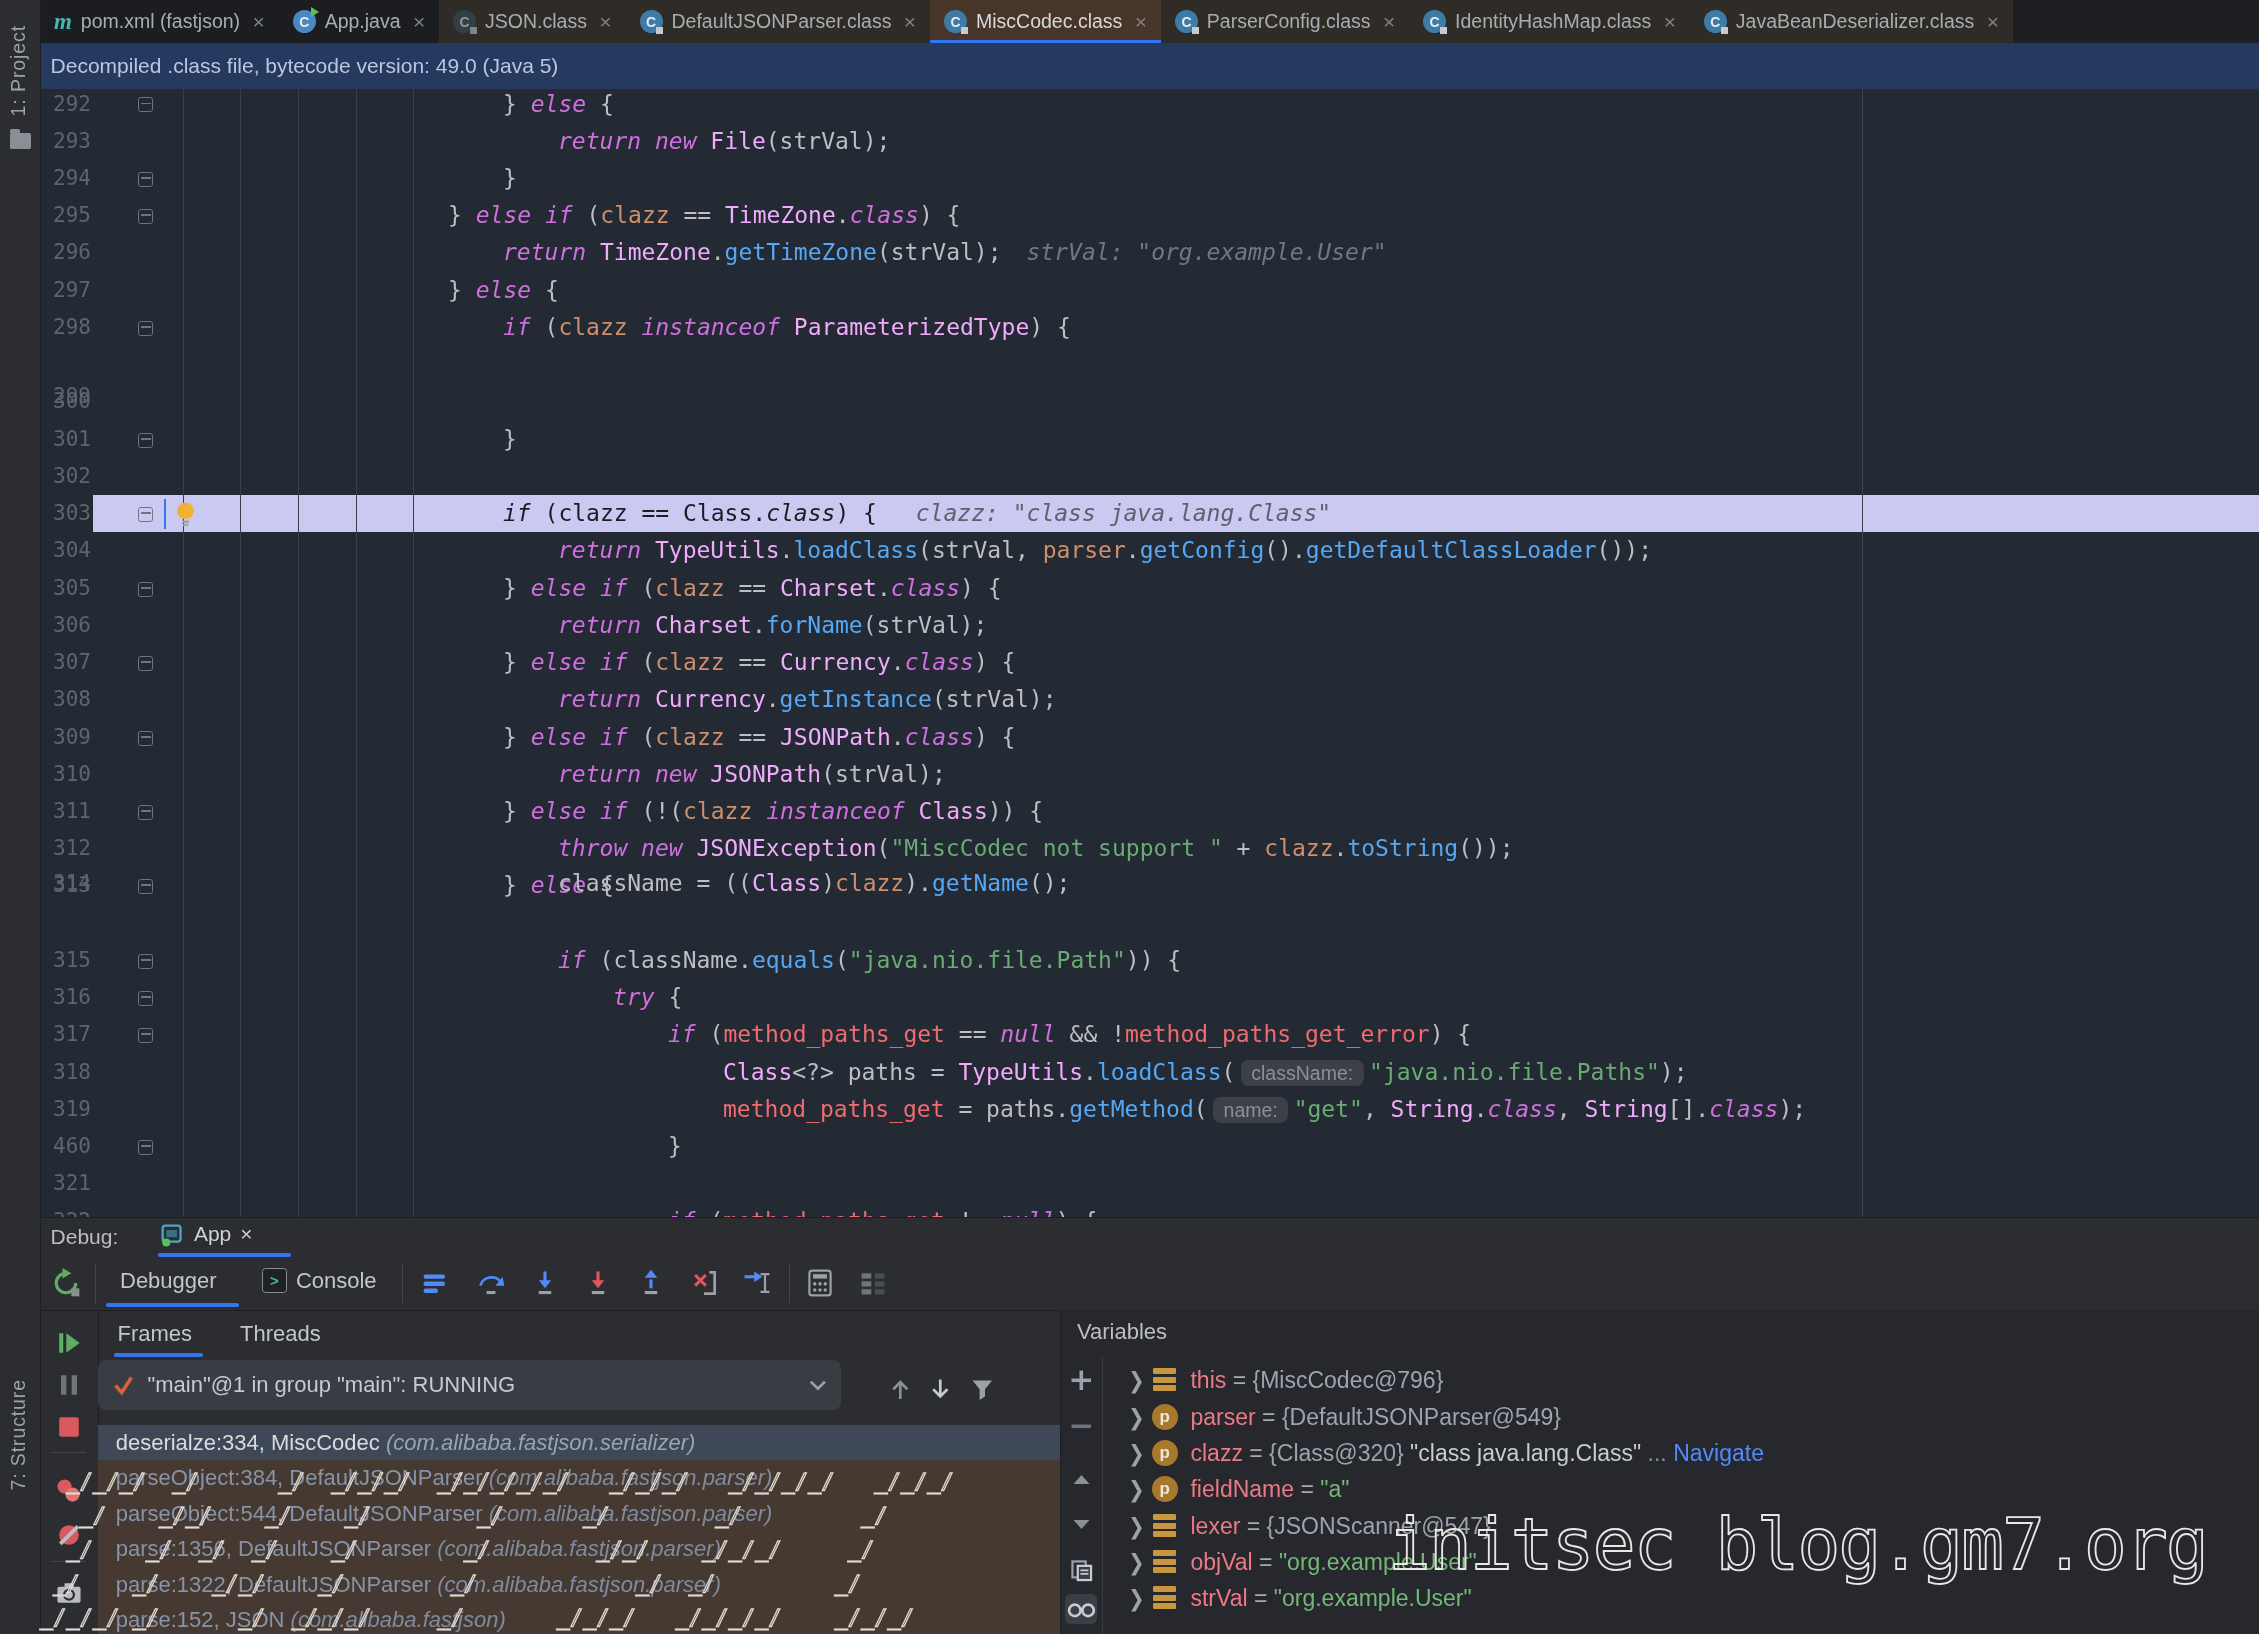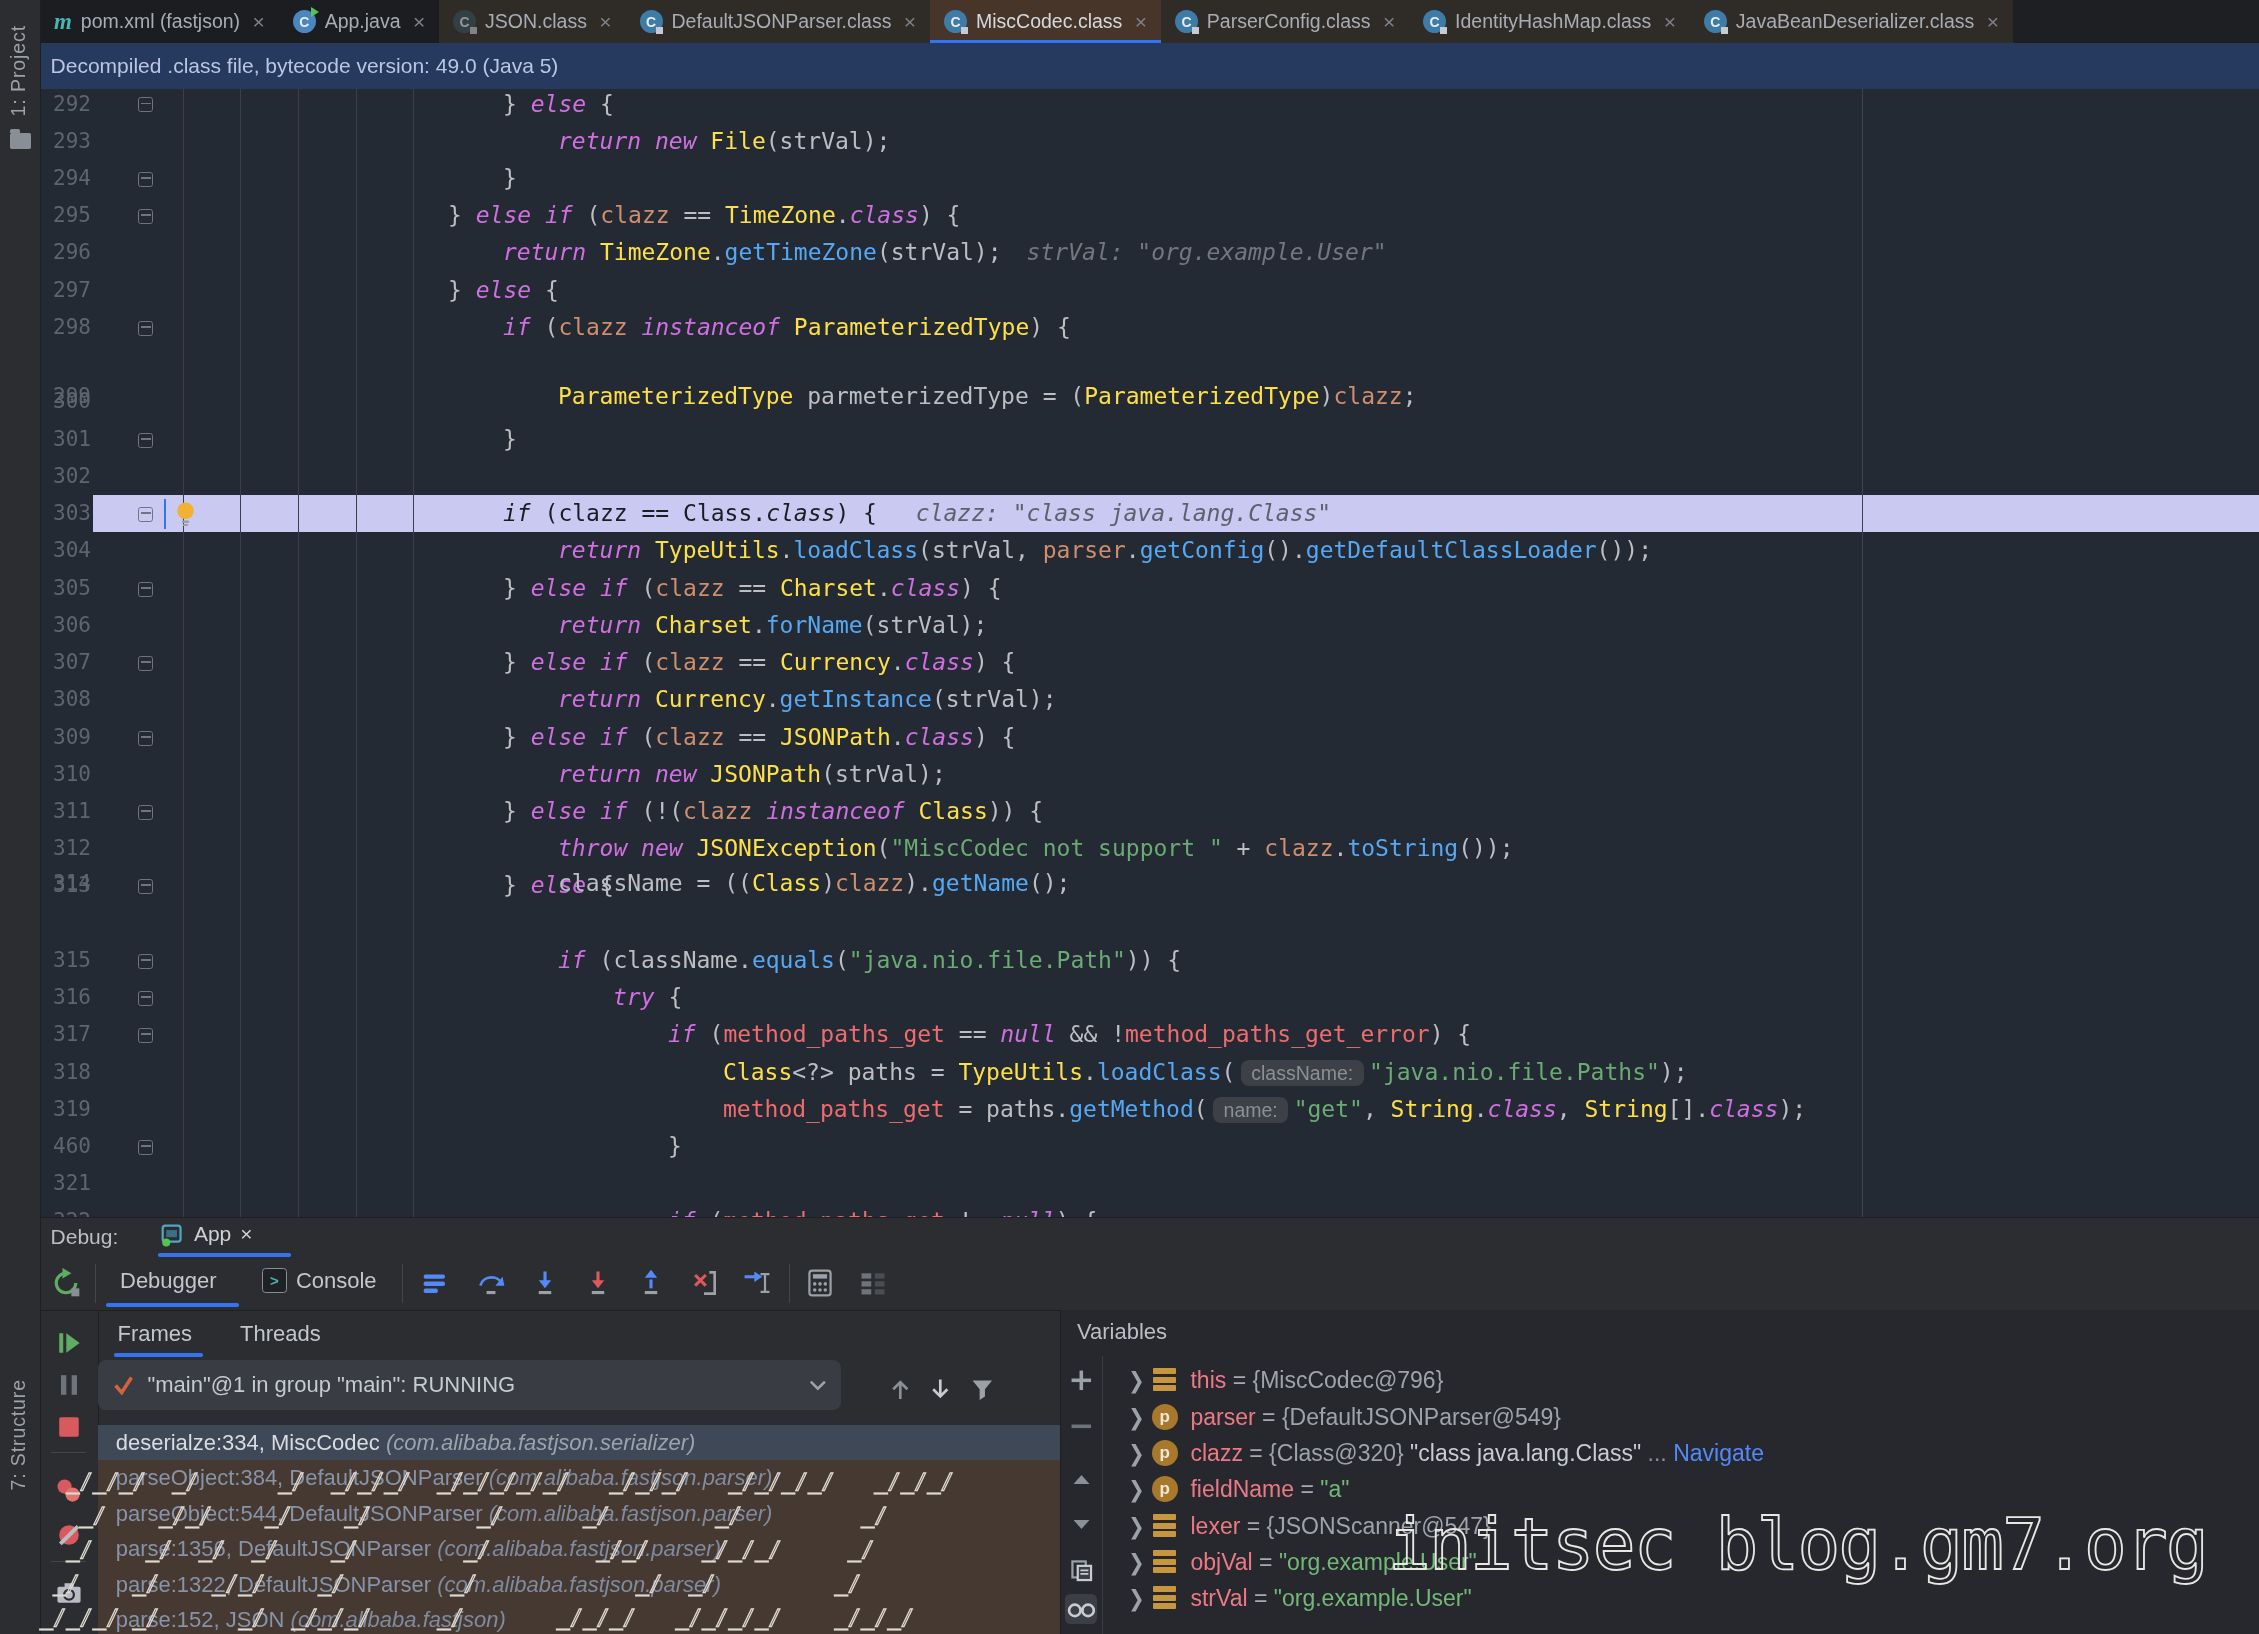--- a/index.html
+++ b/index.html
@@ -40,21 +40,21 @@
   .iguide{position:absolute;top:0;bottom:0;width:0.9px;background:#3a3f4a;z-index:2;}
   #margin-guide{position:absolute;top:0;bottom:0;left:1822px;width:0.9px;background:#3d4350;z-index:3;}
   .code-row{position:absolute;left:0;right:0;height:37px;font-family:"DejaVu Sans Mono",monospace;font-size:23px;line-height:37px;white-space:pre;}
   .code-row .band{position:absolute;left:53px;right:0;top:0;bottom:0;background:#c9c9f2;z-index:1;}
   .lnum{position:absolute;left:0;width:51px;text-align:right;color:#5d6570;font-size:21px;z-index:4;}
   .fold{position:absolute;left:98px;top:11.5px;width:13.3px;height:13.3px;border:1.3px solid #6f7480;border-radius:2.7px;z-index:4;}
   .fold:before{content:'';position:absolute;left:1.8px;right:1.8px;top:4.9px;height:1.3px;background:#6f7480;}
   .codetext{position:absolute;top:0;z-index:4;}
   .caret{position:absolute;left:124px;top:3.5px;width:2.2px;height:30px;background:#3574f0;z-index:5;}
   .bulbwrap{position:absolute;left:135px;top:6.2px;z-index:5;}
-  .tk-pl{color:#bcbec4}.tk-kw{color:#cf6fe0;font-style:italic}.tk-cls{color:#fde047}
+  .tk-pl{color:#bcbec4}.tk-kw{color:#cf6fe0;font-style:italic}.tk-cls{color:#f0abfc}
   .tk-var{color:#cf8e6d}.tk-meth{color:#56a8f5}.tk-str{color:#6aab73}.tk-fld{color:#ef6b6f}
   .tk-hint{color:#73777f;font-style:italic;margin-left:25px}
   .tk-badge{background:#3d4046;color:#8a8f99;border-radius:8px;padding:1.8px 10.6px;font-size:19.5px;font-family:"Liberation Sans",sans-serif;margin:0 5.3px;}
   .current .tk-pl,.current .tk-kw,.current .tk-cls,.current .tk-var,.current .tk-meth,.current .tk-str,.current .tk-fld{color:#1b1d22}
   .current .tk-hint{color:#5d616b}
   .current .lnum{color:#5d6570}
 
   
   #debug{left:40px;top:1217px;width:2219px;height:418px;background:#2b2d30;border-top:0.9px solid #1e1f22;z-index:10;}
   .dp{position:absolute;}
@@ -174,21 +174,21 @@
     <div class="iguide" style="left:373px"></div>
     <div id="margin-guide"></div>
     <div id="code-rows">
         <div class="code-row" style="top: -3.5px;"><span class="lnum">292</span><span class="fold"></span><span class="codetext" style="left: 463px;"><span class="tk-pl">} </span><span class="tk-kw">else</span><span class="tk-pl"> {</span></span></div>
         <div class="code-row" style="top: 34px;"><span class="lnum">293</span><span class="codetext" style="left: 518px;"><span class="tk-kw">return</span><span class="tk-pl"> </span><span class="tk-kw">new</span><span class="tk-pl"> </span><span class="tk-cls">File</span><span class="tk-pl">(strVal);</span></span></div>
         <div class="code-row" style="top: 71px;"><span class="lnum">294</span><span class="fold"></span><span class="codetext" style="left: 463px;"><span class="tk-pl">}</span></span></div>
         <div class="code-row" style="top: 108px;"><span class="lnum">295</span><span class="fold"></span><span class="codetext" style="left: 408px;"><span class="tk-pl">} </span><span class="tk-kw">else</span><span class="tk-pl"> </span><span class="tk-kw">if</span><span class="tk-pl"> (</span><span class="tk-var">clazz</span><span class="tk-pl"> == </span><span class="tk-cls">TimeZone</span><span class="tk-pl">.</span><span class="tk-kw">class</span><span class="tk-pl">) {</span></span></div>
         <div class="code-row" style="top: 145px;"><span class="lnum">296</span><span class="codetext" style="left: 463px;"><span class="tk-kw">return</span><span class="tk-pl"> </span><span class="tk-cls">TimeZone</span><span class="tk-pl">.</span><span class="tk-meth">getTimeZone</span><span class="tk-pl">(strVal);</span><span class="tk-hint">strVal: "org.example.User"</span></span></div>
         <div class="code-row" style="top: 183px;"><span class="lnum">297</span><span class="codetext" style="left: 408px;"><span class="tk-pl">} </span><span class="tk-kw">else</span><span class="tk-pl"> {</span></span></div>
         <div class="code-row" style="top: 220px;"><span class="lnum">298</span><span class="fold"></span><span class="codetext" style="left: 463px;"><span class="tk-kw">if</span><span class="tk-pl"> (</span><span class="tk-var">clazz</span><span class="tk-pl"> </span><span class="tk-kw">instanceof</span><span class="tk-pl"> </span><span class="tk-cls">ParameterizedType</span><span class="tk-pl">) {</span></span></div>
-        <div class="code-row" style="top: 257px; margin-top: 32px;"><span class="lnum">299</span><span class="codetext" style="left: 518px;"><span class="tk-cls">ParameterizedType</span><span class="tk-pl"> parmeterizedType = (</span><span class="tk-cls">ParameterizedType</span><span class="tk-pl">)</span><span class="tk-var">clazz</span><span class="tk-pl">;</span></span></div>
+        <div class="code-row" style="top: 257px; margin-top: 32px;"><span class="lnum">299</span></div>
         <div class="code-row" style="top: 294px;"><span class="lnum">300</span></div>
         <div class="code-row" style="top: 332px;"><span class="lnum">301</span><span class="fold"></span><span class="codetext" style="left: 463px;"><span class="tk-pl">}</span></span></div>
         <div class="code-row" style="top: 369px;"><span class="lnum">302</span><span class="codetext" style="left: 408px;"></span></div>
         <div class="code-row current" style="top: 406px;"><div class="band"></div><span class="lnum">303</span><span class="fold"></span><span class="caret"></span><span class="bulbwrap"><svg width="21" height="26.6" viewBox="0 0 24 30">
               <circle cx="12" cy="11" r="9.5" fill="#f0b232"></circle>
               <rect x="8" y="22" width="8" height="3" rx="1" fill="#9aa0a6"></rect>
               <rect x="9" y="26" width="6" height="2.5" rx="1" fill="#9aa0a6"></rect>
             </svg></span><span class="codetext" style="left: 463px;"><span class="tk-kw">if</span><span class="tk-pl"> (</span><span class="tk-var">clazz</span><span class="tk-pl"> == </span><span class="tk-cls">Class</span><span class="tk-pl">.</span><span class="tk-kw">class</span><span class="tk-pl">) { </span><span class="tk-hint">clazz: "class java.lang.Class"</span></span></div>
         <div class="code-row" style="top: 443px;"><span class="lnum">304</span><span class="codetext" style="left: 518px;"><span class="tk-kw">return</span><span class="tk-pl"> </span><span class="tk-cls">TypeUtils</span><span class="tk-pl">.</span><span class="tk-meth">loadClass</span><span class="tk-pl">(strVal, </span><span class="tk-var">parser</span><span class="tk-pl">.</span><span class="tk-meth">getConfig</span><span class="tk-pl">().</span><span class="tk-meth">getDefaultClassLoader</span><span class="tk-pl">());</span></span></div>
         <div class="code-row" style="top: 481px;"><span class="lnum">305</span><span class="fold"></span><span class="codetext" style="left: 463px;"><span class="tk-pl">} </span><span class="tk-kw">else</span><span class="tk-pl"> </span><span class="tk-kw">if</span><span class="tk-pl"> (</span><span class="tk-var">clazz</span><span class="tk-pl"> == </span><span class="tk-cls">Charset</span><span class="tk-pl">.</span><span class="tk-kw">class</span><span class="tk-pl">) {</span></span></div>

